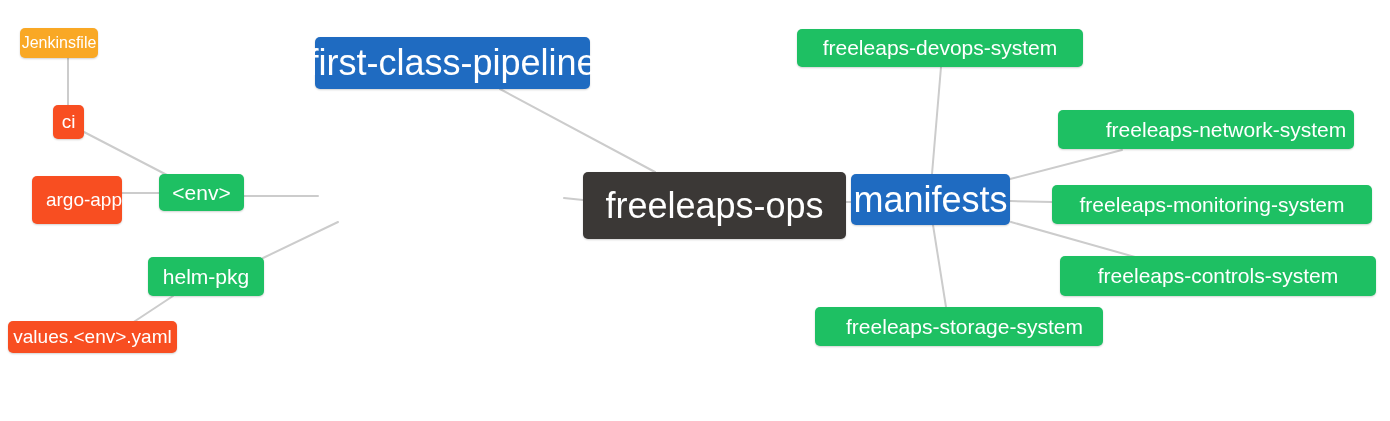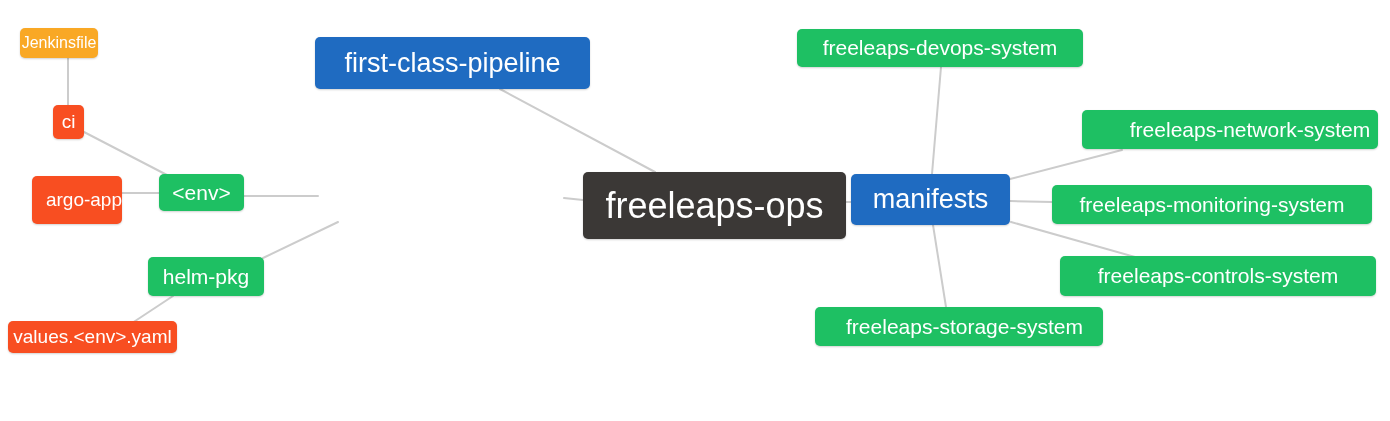--- a/index.html
+++ b/index.html
@@ -40,21 +40,21 @@
     cursor: pointer;
     box-shadow: 0 1px 2px rgba(0,0,0,0.18);
     user-select: none;
   }
   .c-dark   { background: #3b3836; }
   .c-blue   { background: #1f6bc1; }
   .c-green  { background: #1ec063; }
   .c-red    { background: #f84e21; }
   .c-orange { background: #f9a825; }
   .lvl0 { font-size: 36px; }
-  .lvl1 { font-size: 27px; }
+  .lvl1 { font-size: 36px; }
   .lvl2 { font-size: 21px; }
   .lvl3 { font-size: 19px; }
   .lvl4 { font-size: 16px; }
 </style>
 </head>
 <body>
 
 <div class="canvas">
   <svg class="edge-layer" viewBox="0 0 1390 421" xmlns="http://www.w3.org/2000/svg">
       <line x1="68" y1="58" x2="68" y2="105"></line>
@@ -96,21 +96,21 @@
     </div>
     <div class="node c-orange lvl4" style="left: 20px; top: 28px; width: 78px; height: 30px;">
       <span>Jenkinsfile</span>
     </div>
     <div class="node c-red lvl3" style="left: 8px; top: 321px; width: 169px; height: 32px; align-items: center;">
       <span>values.&lt;env&gt;.yaml</span>
     </div>
     <div class="node c-green lvl2" style="left: 797px; top: 29px; width: 286px; height: 38px;">
       <span>freeleaps-devops-system</span>
     </div>
-    <div class="node c-green lvl2" style="left: 1082px; top: 110px; width: 296px; height: 39px; padding-left: 40px;">
+    <div class="node c-green lvl2" style="left: 1058px; top: 110px; width: 296px; height: 39px; padding-left: 40px;">
       <span>freeleaps-network-system</span>
     </div>
     <div class="node c-green lvl2" style="left: 1052px; top: 185px; width: 320px; height: 39px;">
       <span>freeleaps-monitoring-system</span>
     </div>
     <div class="node c-green lvl2" style="left: 1060px; top: 256px; width: 316px; height: 40px;">
       <span>freeleaps-controls-system</span>
     </div>
     <div class="node c-green lvl2" style="left: 815px; top: 307px; width: 288px; height: 39px; padding-left: 11px;">
       <span>freeleaps-storage-system</span>

